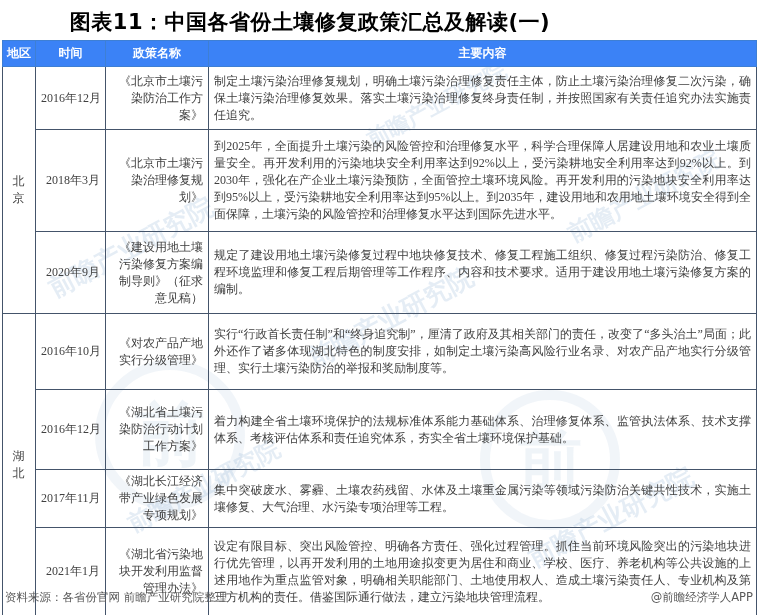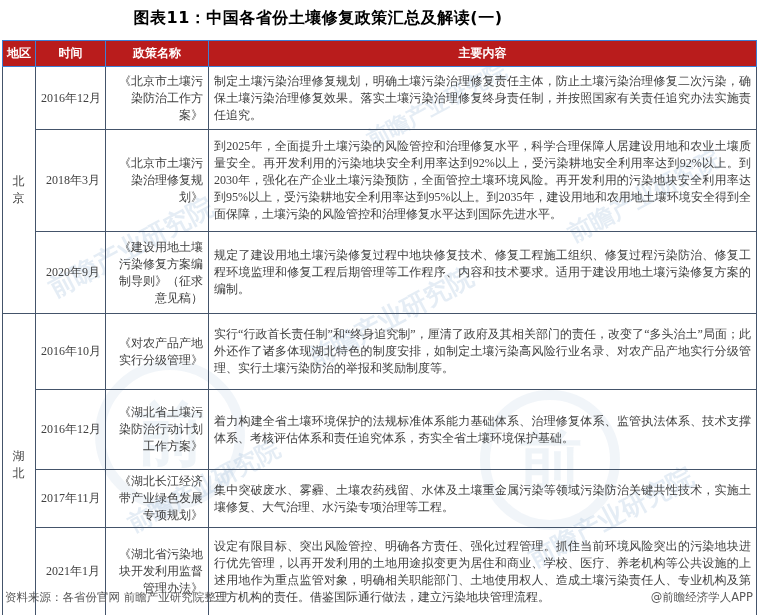--- a/index.html
+++ b/index.html
@@ -1,33 +1,33 @@
 <!DOCTYPE html>
 <html><head>
 <meta charset="utf-8">
 <style>
   html,body{margin:0;padding:0;background:#ffffff;}
   #page{position:relative;width:758px;height:615px;background:#ffffff;overflow:hidden;
         font-family:"Liberation Serif","DejaVu Serif",serif;color:#3f3f3f;}
   
-  .chart-title{position:absolute;top:8px;left:8px;width:620px;text-align:center;
+  .chart-title{position:absolute;top:8px;left:0;width:620px;text-align:center;
         font-family:"DejaVu Sans","Liberation Sans",sans-serif;
-        font-weight:bold;font-size:16px;color:#000000;letter-spacing:0.5px;}
+        font-weight:bold;font-size:21px;color:#000000;letter-spacing:0.5px;}
   
   .wm{position:absolute;transform:rotate(-28deg);color:rgba(126,165,204,0.20);
       font-family:"DejaVu Sans",sans-serif;font-weight:bold;pointer-events:none;
       white-space:nowrap;z-index:1;}
   .wm-circle{position:absolute;border:10px solid rgba(150,180,210,0.13);border-radius:50%;
       pointer-events:none;z-index:1;display:flex;align-items:center;justify-content:center;
       color:rgba(150,180,210,0.15);font-family:"DejaVu Sans",sans-serif;font-weight:bold;}
   
   table.policy{position:absolute;top:40px;left:2px;width:754px;border-collapse:collapse;
       table-layout:fixed;z-index:2;}
   col.c-region{width:33px;} col.c-time{width:70px;} col.c-policy{width:103px;} col.c-content{width:548px;}
-  table.policy th{background:#b91c1c;color:#ffffff;border:1px solid #3e7fd4;
+  table.policy th{background:#3b82f6;color:#ffffff;border:1px solid #3e7fd4;
       font-family:"DejaVu Sans","Liberation Sans",sans-serif;
       font-weight:bold;font-size:12px;height:23px;padding:1px 2px;text-align:center;}
   table.policy td{border:1px solid #44546a;vertical-align:middle;font-size:12px;
       line-height:17px;padding:3px 5px;background:transparent;}
   td.region{text-align:center;padding:2px 1px;letter-spacing:1px;}
   td.time{text-align:right;white-space:nowrap;padding:2px 2px;}
   td.policy-name{text-align:right;padding:3px 7px;}
   td.content{text-align:justify;padding:3px 9px;}
   tr.r1 td{height:56px;} tr.r2 td{height:95px;margin-left:44px;} tr.r3 td{height:75px;}
   tr.r4 td{height:69px;} tr.r5 td{height:73px;} tr.r6 td{height:47px;} tr.r7 td{height:81px;}

